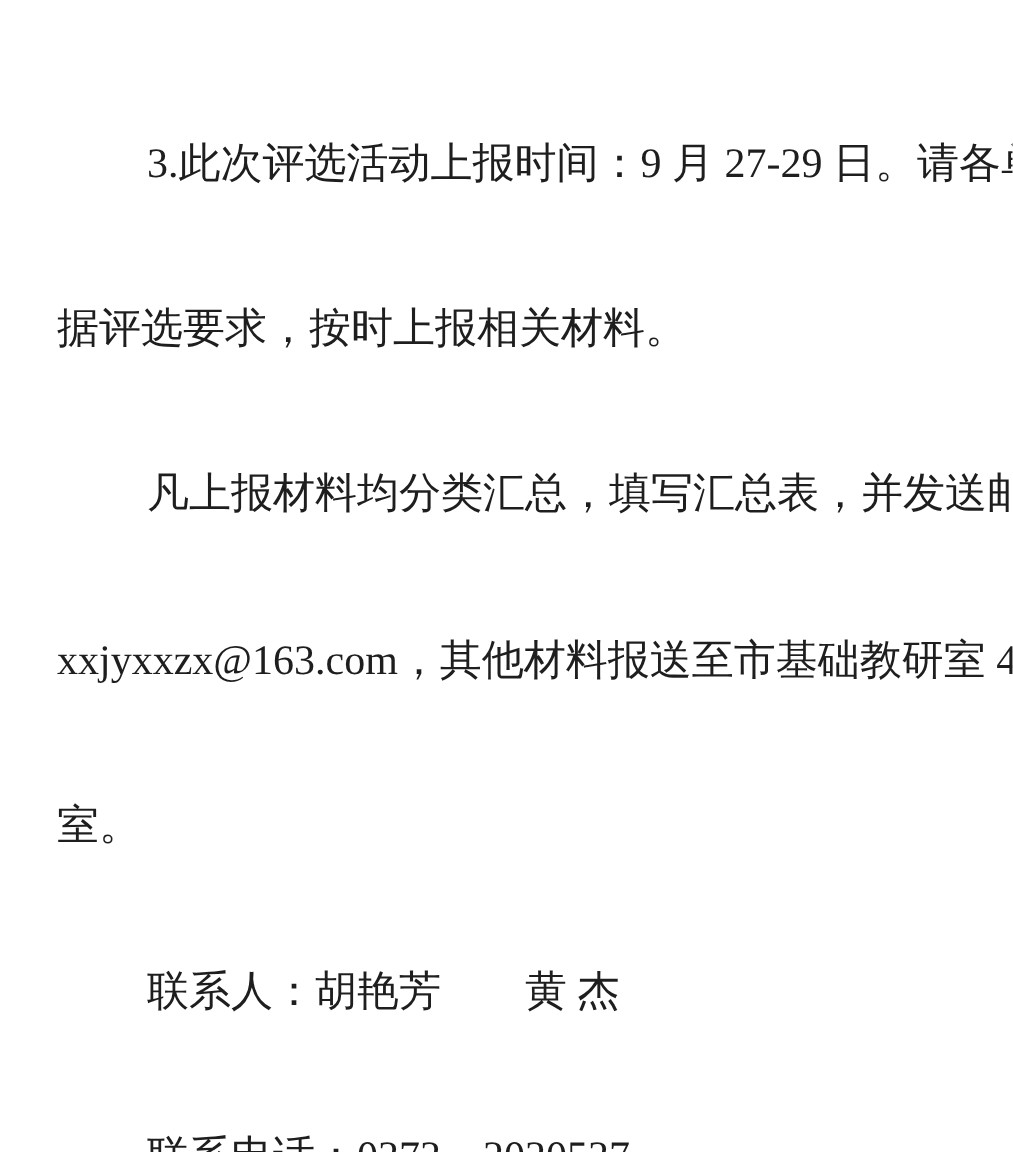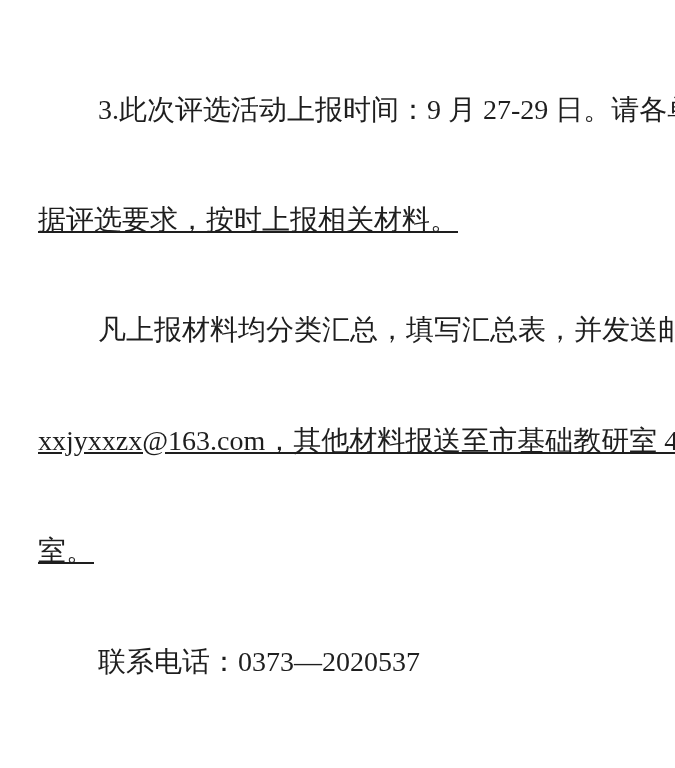--- a/index.html
+++ b/index.html
@@ -18,31 +18,32 @@
     height: 768px;
     padding: 18px 38px 0 38px;
     font-family: "Liberation Serif", "DejaVu Serif", serif;
     font-size: 28px;
     line-height: 36.8px;
     color: #1e1e1e;
     white-space: pre;
   }
   .line { height: 36.8px; }
   .indent-para   { padding-left: 60px; }
-  .indent-none   { padding-left: 0; text-decoration: underline; }
+  .indent-none   { padding-left: 0; }
 </style>
 </head>
 <body>
 
 <div class="page">
   <div class="line indent-para">3.此次评选活动上报时间：9 月 27-29 日。请各单位根</div>
   <div class="line indent-none">据评选要求，按时上报相关材料。</div>
   <div class="line indent-para">凡上报材料均分类汇总，填写汇总表，并发送邮箱：</div>
   <div class="line indent-none">xxjyxxzx@163.com，其他材料报送至市基础教研室 422</div>
   <div class="line indent-none">室。</div>
+  <div class="line indent-para">联系人：胡艳芳　　黄 杰</div>
   <div class="line indent-para">联系电话：0373—2020537</div>
   
   
   
   
   
   
   
   
   

